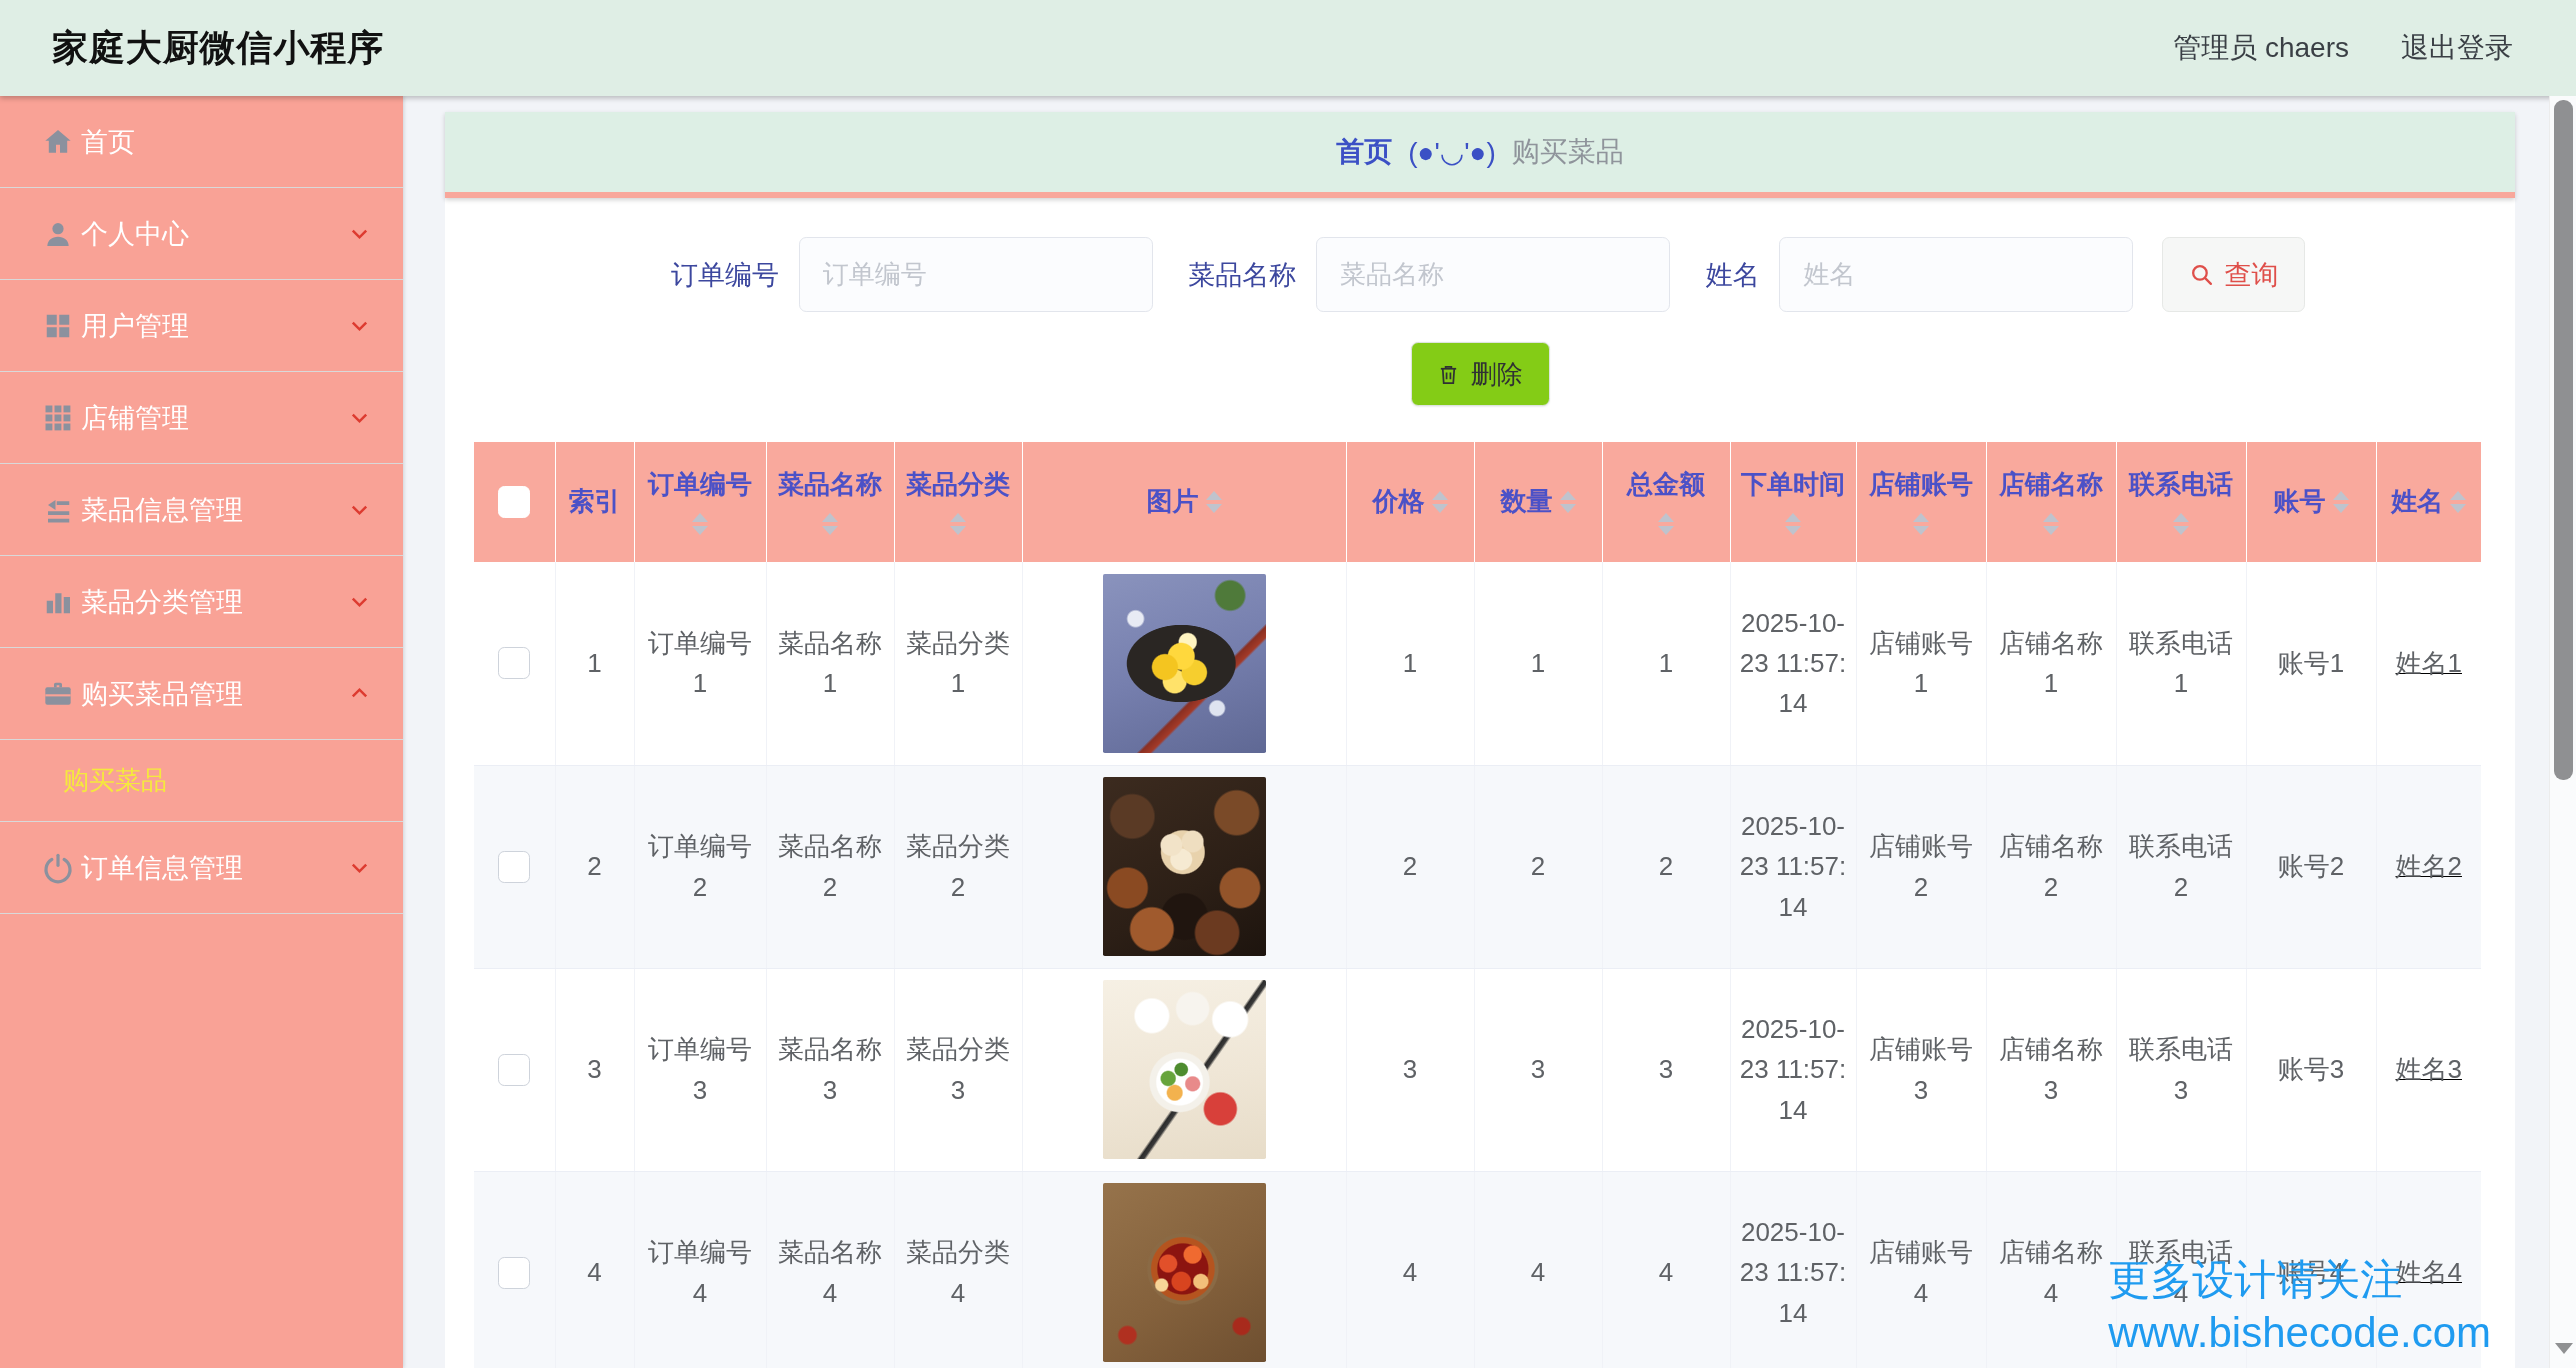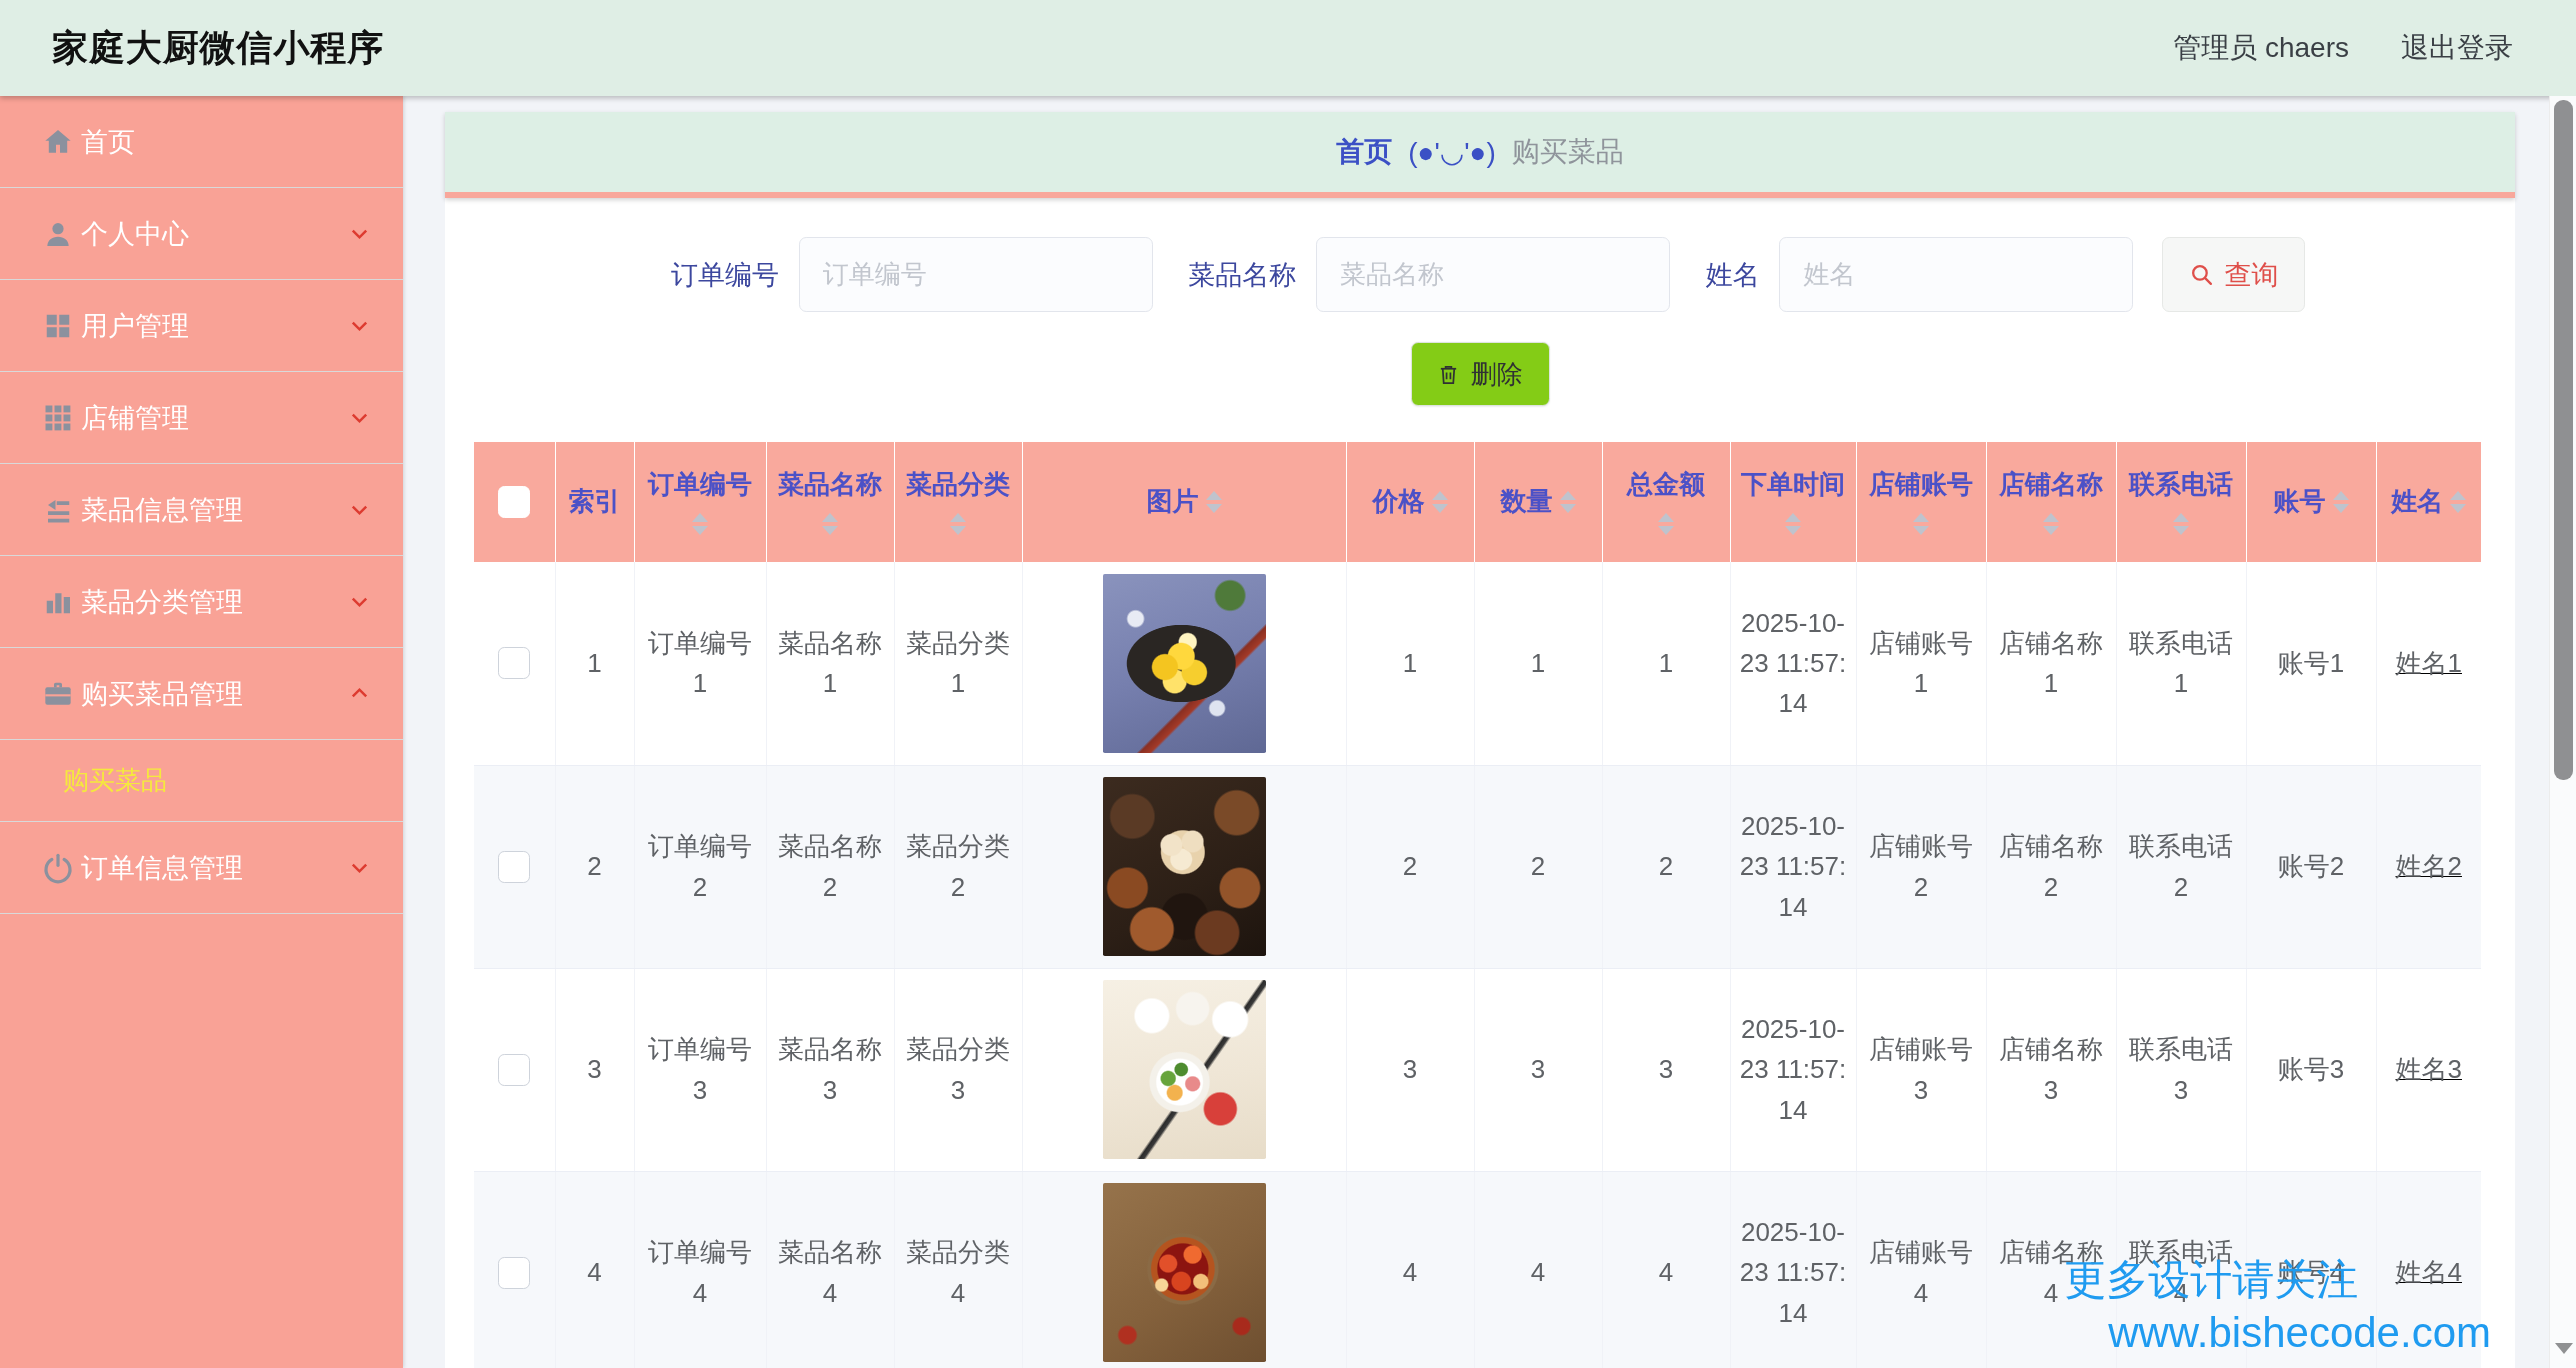--- a/index.html
+++ b/index.html
@@ -118,21 +118,21 @@
       radial-gradient(circle at 36% 57%, #f7d598 0 4%, transparent 5%),
       radial-gradient(circle at 49% 48%, #8c1410 0 20%, transparent 21%),
       radial-gradient(circle at 49% 48%, #b5541f 0 25%, #8a6a45 26% 28%, transparent 29%),
       radial-gradient(circle at 15% 85%, #b03020 0 4%, transparent 5%),
       radial-gradient(circle at 85% 80%, #a82a1c 0 4%, transparent 5%),
       linear-gradient(145deg,#96734b 0%,#84613c 55%,#6e4f30 100%);}
 
   
   .watermark{position:absolute;right:59px;bottom:9px;z-index:50;text-align:left;pointer-events:none;}
   .watermark .l1{font-size:42px;color:#1f9bf0;line-height:1.25;}
-  .watermark .l2{font-size:42px;color:#1f9bf0;line-height:1.25;margin-left:44px;}
+  .watermark .l2{font-size:42px;color:#1f9bf0;line-height:1.25;}
 
   
   .vscroll{position:absolute;right:0;top:96px;width:27px;height:1272px;background:#fafbfc;border-left:0.9px solid #ececec;z-index:45;}
   .vthumb{position:absolute;left:3.6px;top:3.6px;width:19px;height:680px;background:#8f9092;border-radius:9px;}
   .varrow{position:absolute;left:5.4px;bottom:14.3px;width:0;height:0;border-left:9px solid transparent;
           border-right:9px solid transparent;border-top:11.6px solid #8f9092;}
 </style>
 </head>
 <body>
 

